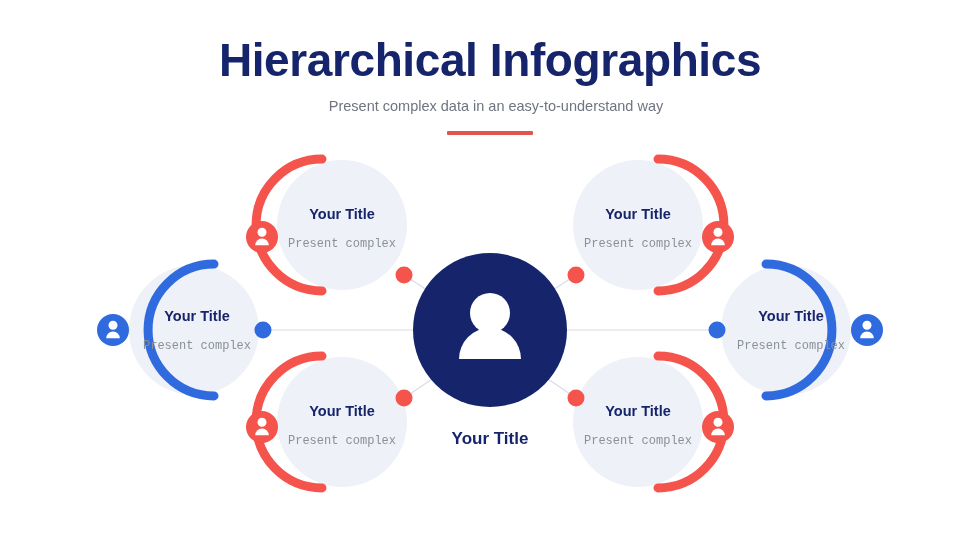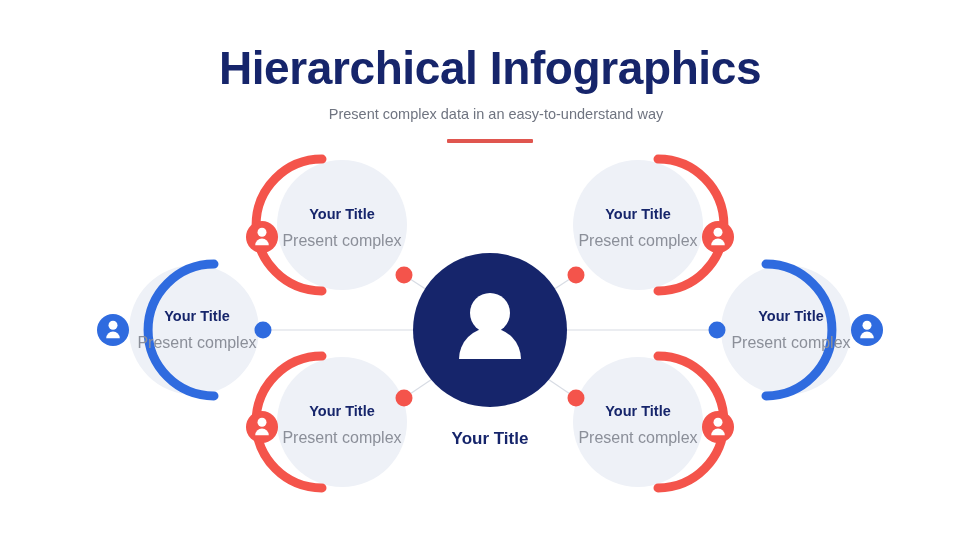--- a/index.html
+++ b/index.html
@@ -13,21 +13,21 @@
     position: relative;
     overflow: hidden;
     font-family: "Liberation Sans", sans-serif;
     -webkit-font-smoothing: antialiased;
   }
 
   
   .header {
     position: absolute;
     left: 0;
-    top: 44px;
+    top: 36px;
     width: 980px;
     text-align: center;
   }
   .page-title {
     font-size: 46px;
     font-weight: bold;
     color: #16256b;
     letter-spacing: -0.4px;
     line-height: 1.08;
     margin: 0;
@@ -69,24 +69,25 @@
     text-align: center;
     pointer-events: none;
   }
   .node-title {
     font-size: 14.5px;
     font-weight: bold;
     color: #16256b;
     line-height: 1.25;
   }
   .node-sub {
-    font-size: 16px;
+    font-size: 12px;
     color: #8b8f99;
     line-height: 1.3;
-    margin-top: 8px;
+    margin-top: 14px;
+    font-family: Liberation Mono, monospace;
   }
   .center-text {
     position: absolute;
     width: 200px;
     text-align: center;
     pointer-events: none;
   }
   .center-title {
     font-size: 17px;
     font-weight: bold;

